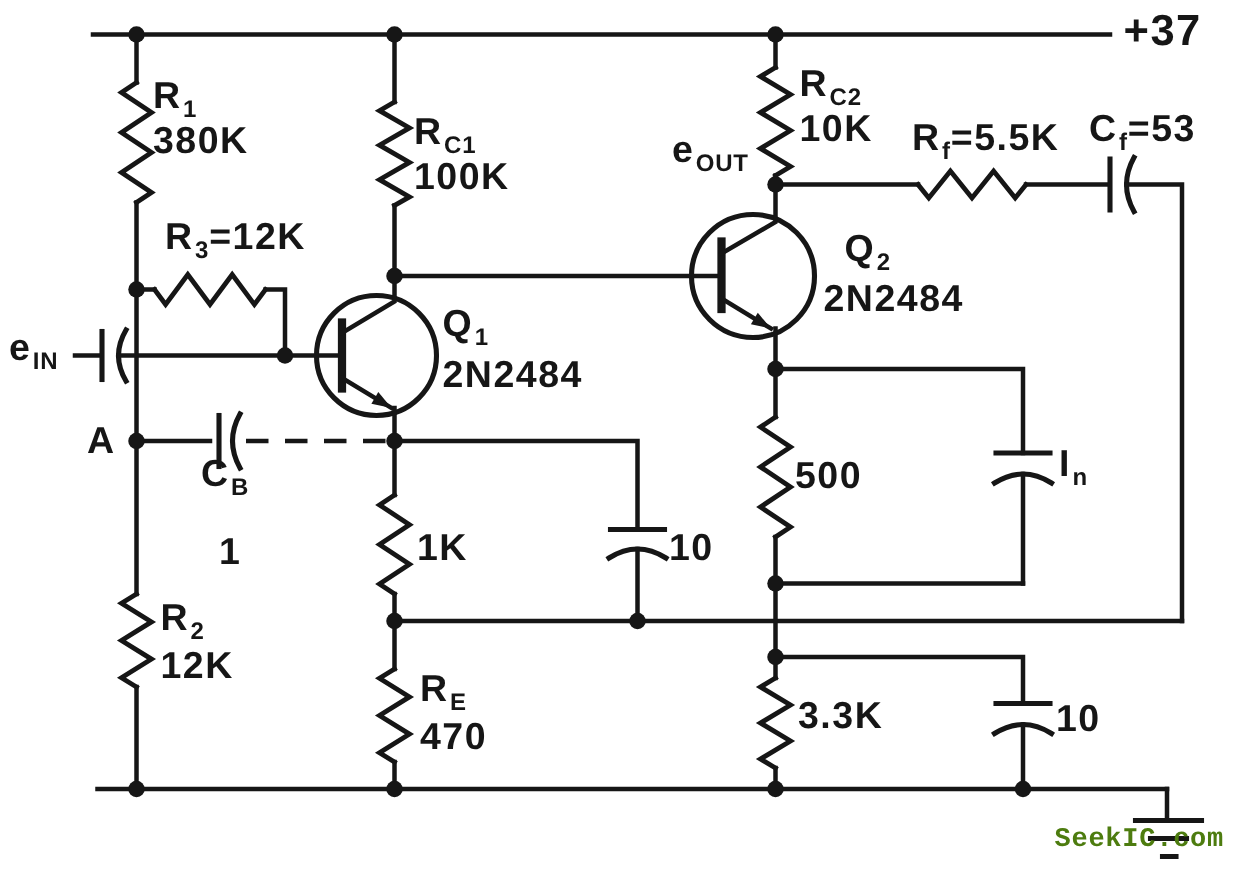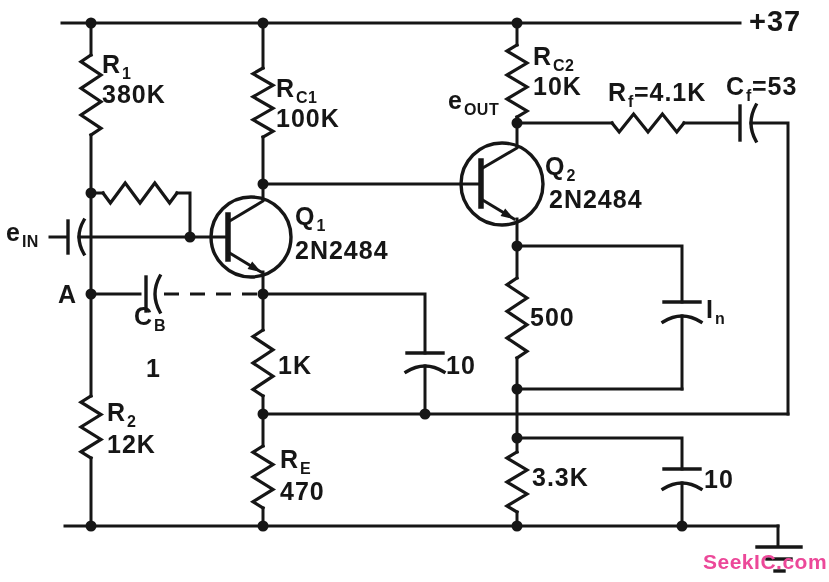--- a/index.html
+++ b/index.html
@@ -11,22 +11,22 @@
   svg .plate{stroke:#161616;stroke-width:3.4;fill:none;stroke-linecap:square;}
   svg .bar{stroke:#161616;stroke-width:5.5;fill:none;stroke-linecap:square;}
   svg .circ{stroke:#161616;stroke-width:3.4;fill:none;}
   svg .dot{fill:#161616;stroke:none;}
   svg .arrow{fill:#161616;stroke:none;}
   svg .dash{stroke:#161616;stroke-width:3;fill:none;stroke-dasharray:15 11;}
   .lbl{position:absolute;color:#161616;font-size:25px;font-weight:bold;letter-spacing:1px;
        line-height:1;white-space:nowrap;}
   .lbl .sub{font-size:16px;position:relative;top:6px;margin-left:1px;letter-spacing:0.5px;}
   .lbl.big{font-size:29px;}
-  .watermark{position:absolute;color:#ec4899;font-size:21px;font-weight:bold;
-             letter-spacing:0.5px;line-height:1;}
+  .watermark{position:absolute;color:#4d7c0f;font-size:18px;font-weight:bold;
+             letter-spacing:0.5px;line-height:1;font-family:Liberation Mono, monospace;}
 </style>
 </head>
 <body>
 
 <div class="stage">
 
 <svg width="829" height="582" viewBox="0 0 829 582">
 
   <g>
     <polyline class="w" points="62,23 740,23"></polyline>
@@ -163,20 +163,21 @@
     <circle class="dot" cx="91" cy="526" r="5.5"></circle>
     <circle class="dot" cx="263" cy="526" r="5.5"></circle>
     <circle class="dot" cx="517" cy="526" r="5.5"></circle>
     <circle class="dot" cx="682" cy="526" r="5.5"></circle>
   </g>
 </svg>
 
 <div class="lbl" style="left:102px;top:52px"><span>R</span><span class="sub">1</span></div>
 <div class="lbl" style="left:102px;top:82px">380K</div>
 
+<div class="lbl" style="left:110px;top:146px"><span>R</span><span class="sub">3</span><span>=12K</span></div>
 
 <div class="lbl" style="left:6px;top:220px"><span>e</span><span class="sub">IN</span></div>
 
 <div class="lbl" style="left:58px;top:282px">A</div>
 
 <div class="lbl" style="left:134px;top:304px"><span>C</span><span class="sub">B</span></div>
 <div class="lbl" style="left:146px;top:356px">1</div>
 
 <div class="lbl" style="left:107px;top:400px"><span>R</span><span class="sub">2</span></div>
 <div class="lbl" style="left:107px;top:432px">12K</div>
@@ -191,24 +192,24 @@
 <div class="lbl" style="left:446px;top:353px">10</div>
 
 <div class="lbl" style="left:280px;top:447px"><span>R</span><span class="sub">E</span></div>
 <div class="lbl" style="left:280px;top:479px">470</div>
 
 <div class="lbl" style="left:533px;top:44px"><span>R</span><span class="sub">C2</span></div>
 <div class="lbl" style="left:533px;top:74px">10K</div>
 
 <div class="lbl" style="left:448px;top:88px"><span>e</span><span class="sub">OUT</span></div>
 
-<div class="lbl" style="left:545px;top:154px"><span>Q</span><span class="sub">2</span></div>
+<div class="lbl" style="left:563px;top:154px"><span>Q</span><span class="sub">2</span></div>
 <div class="lbl" style="left:549px;top:187px">2N2484</div>
 
-<div class="lbl" style="left:608px;top:80px"><span>R</span><span class="sub">f</span><span>=4.1K</span></div>
+<div class="lbl" style="left:608px;top:80px"><span>R</span><span class="sub">f</span><span>=5.5K</span></div>
 
 <div class="lbl" style="left:726px;top:74px"><span>C</span><span class="sub">f</span><span>=53</span></div>
 
 <div class="lbl" style="left:530px;top:305px">500</div>
 
 <div class="lbl" style="left:706px;top:297px"><span>I</span><span class="sub">n</span></div>
 
 <div class="lbl" style="left:532px;top:465px">3.3K</div>
 <div class="lbl" style="left:704px;top:467px">10</div>
 

